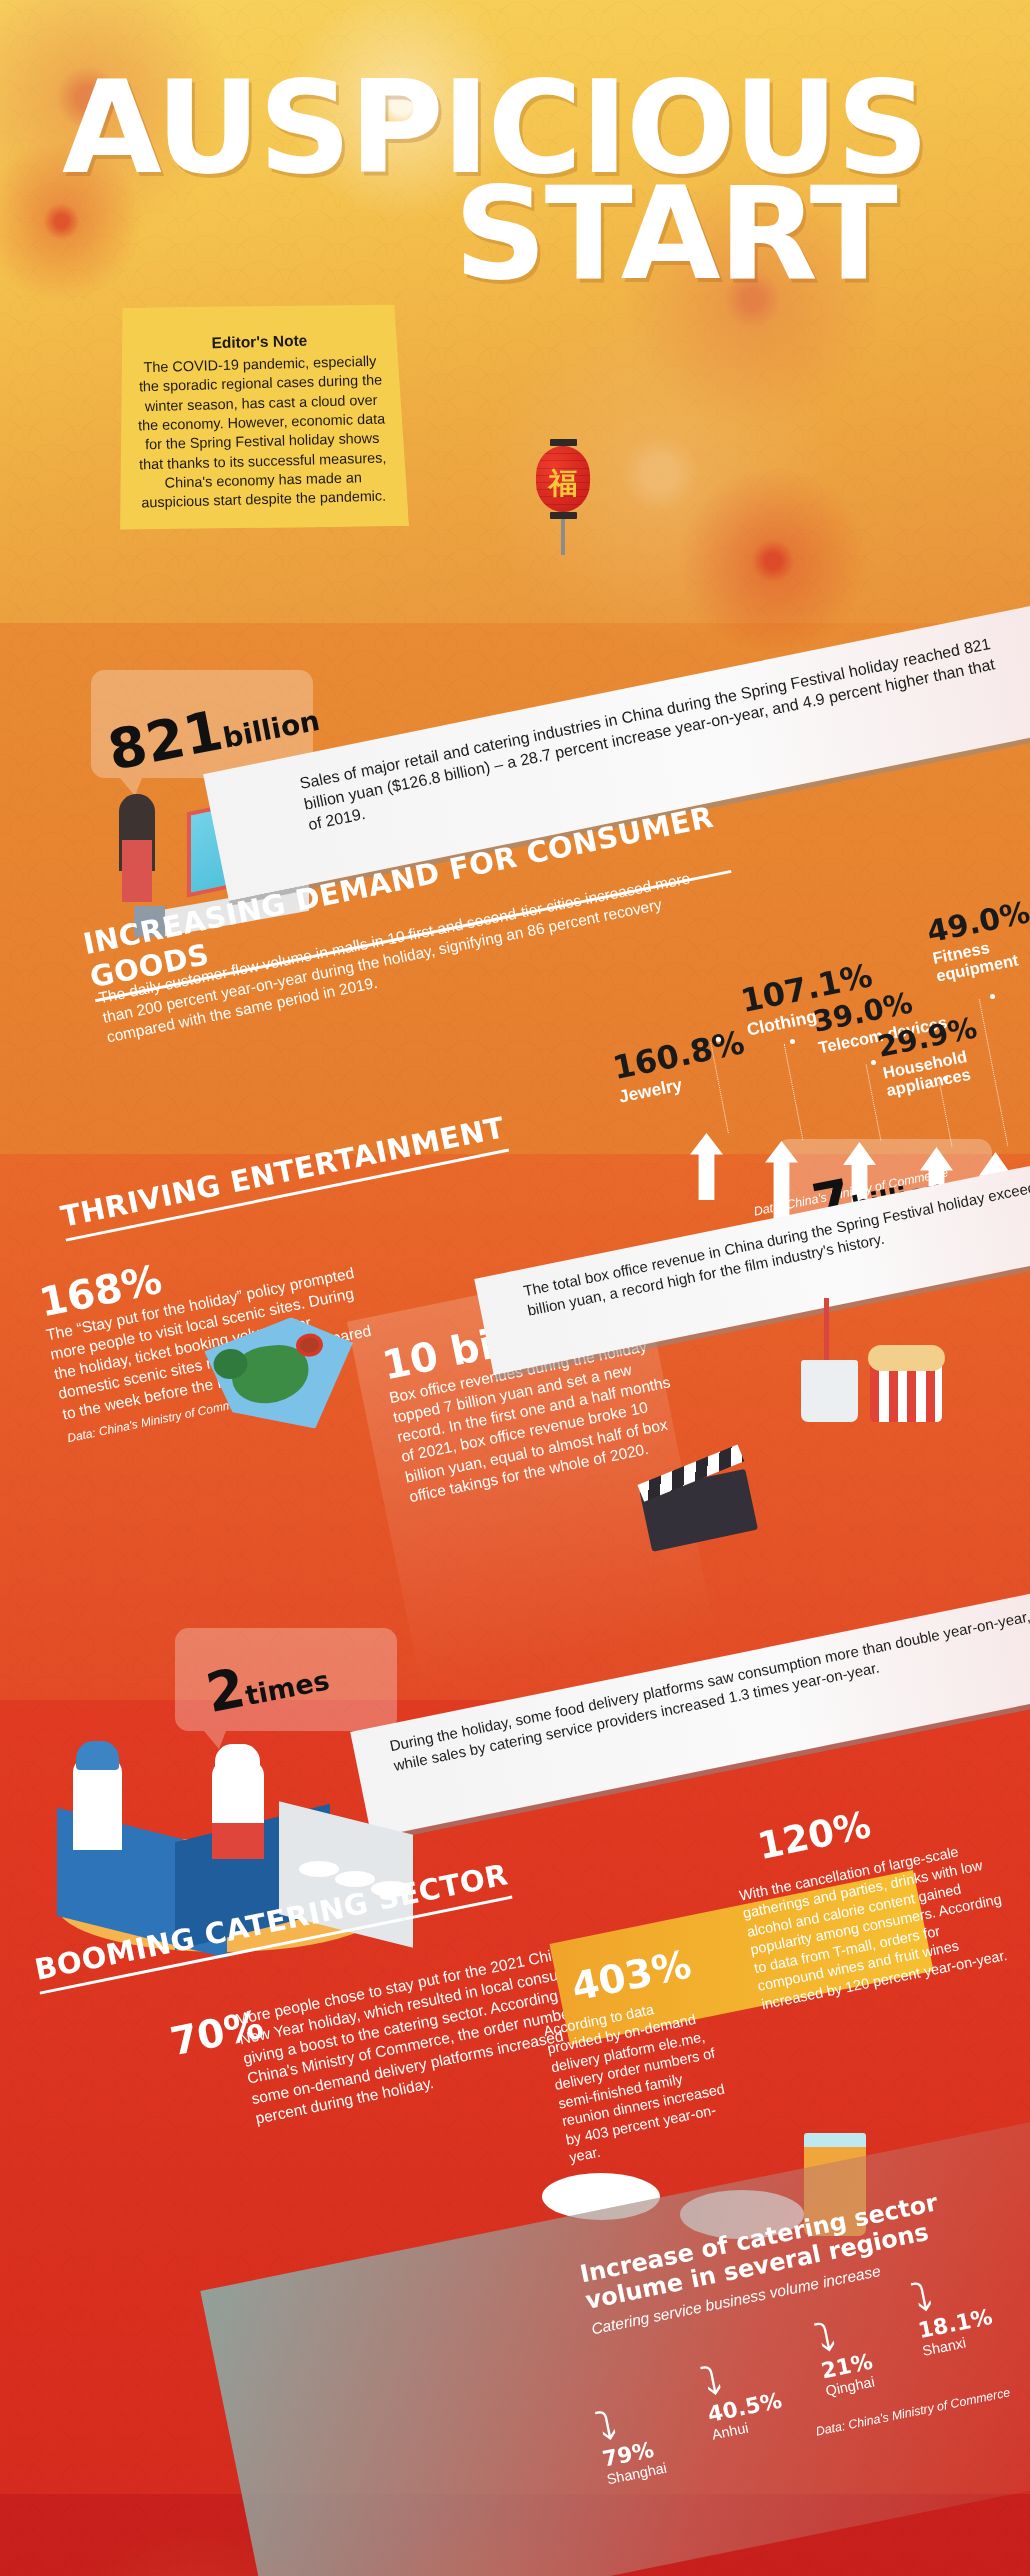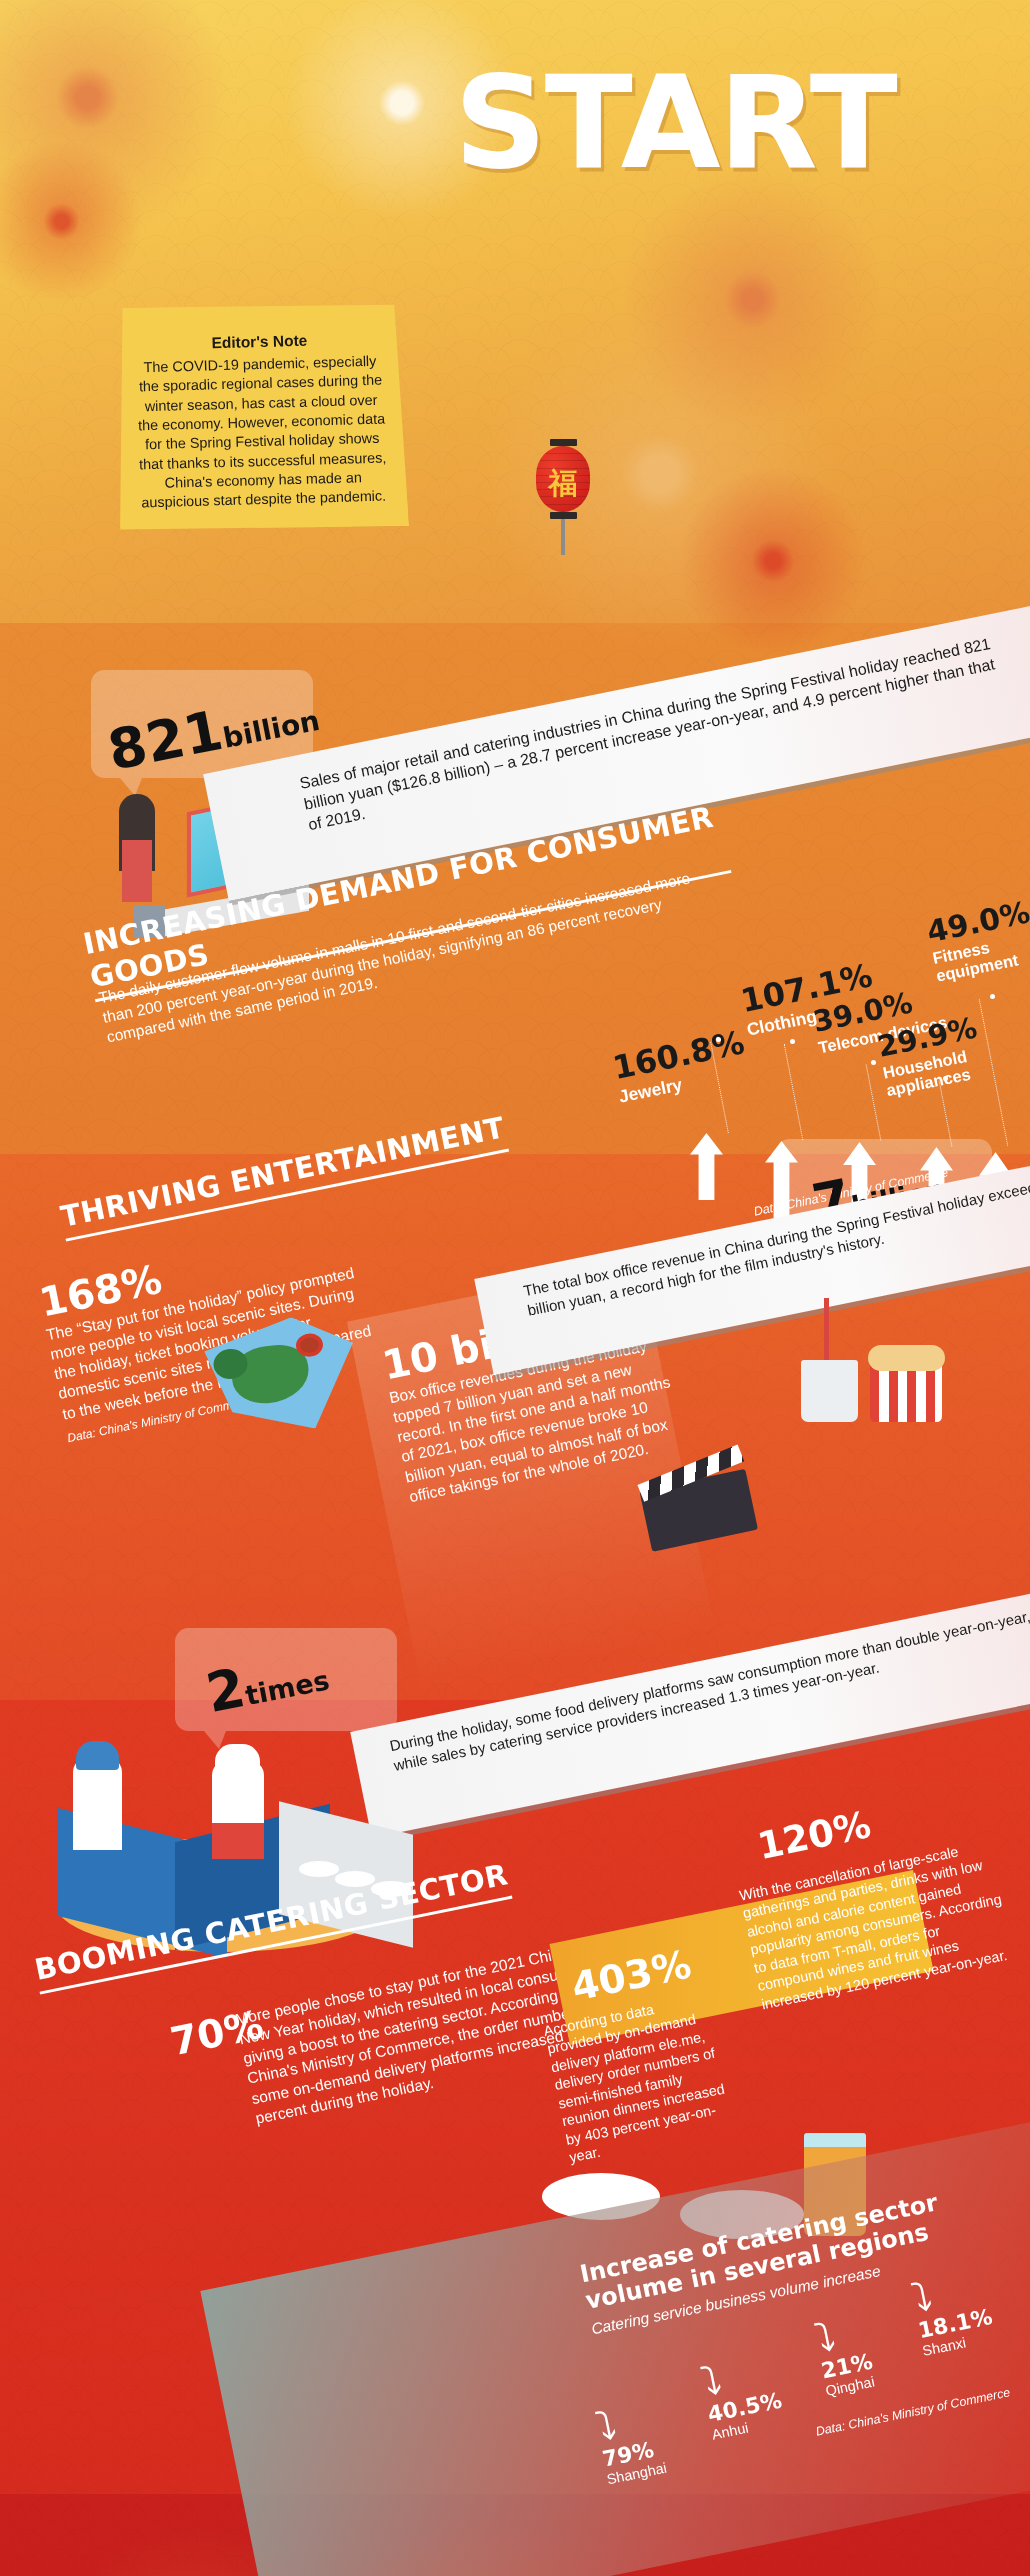--- a/index.html
+++ b/index.html
@@ -111,20 +111,21 @@
     </div>
 
   <div class="firework fw-b" style="left:-72px;top:-62px;width:319px;height:319px;"></div>
   <div class="firework fw-c" style="left:-31px;top:129px;width:185px;height:185px;"></div>
   <div class="firework fw-d" style="left:464px;top:278px;width:392px;height:392px;"></div>
   <div class="firework fw-b" style="left:608px;top:155px;width:289px;height:289px;"></div>
   <div class="firework fw-c" style="left:665px;top:453px;width:216px;height:216px;"></div>
   <div class="firework fw-a" style="left:268px;top:-31px;width:268px;height:268px;"></div>
 
   <h1 id="hero-title">
+    <span>AUSPICIOUS</span>
     <span class="l2">START</span>
   </h1>
 
   <div class="tag-string" style="left:164px;top:364px;transform:rotate(10deg);"></div>
   <div class="tag-string" style="left:361px;top:364px;transform:rotate(-8deg);"></div>
   <div class="tag-hole" style="left:157px;top:326px;"></div>
   <div class="tag-hole" style="left:352px;top:329px;"></div>
 
   <div id="editor-note">
     <h3>Editor's Note</h3>

